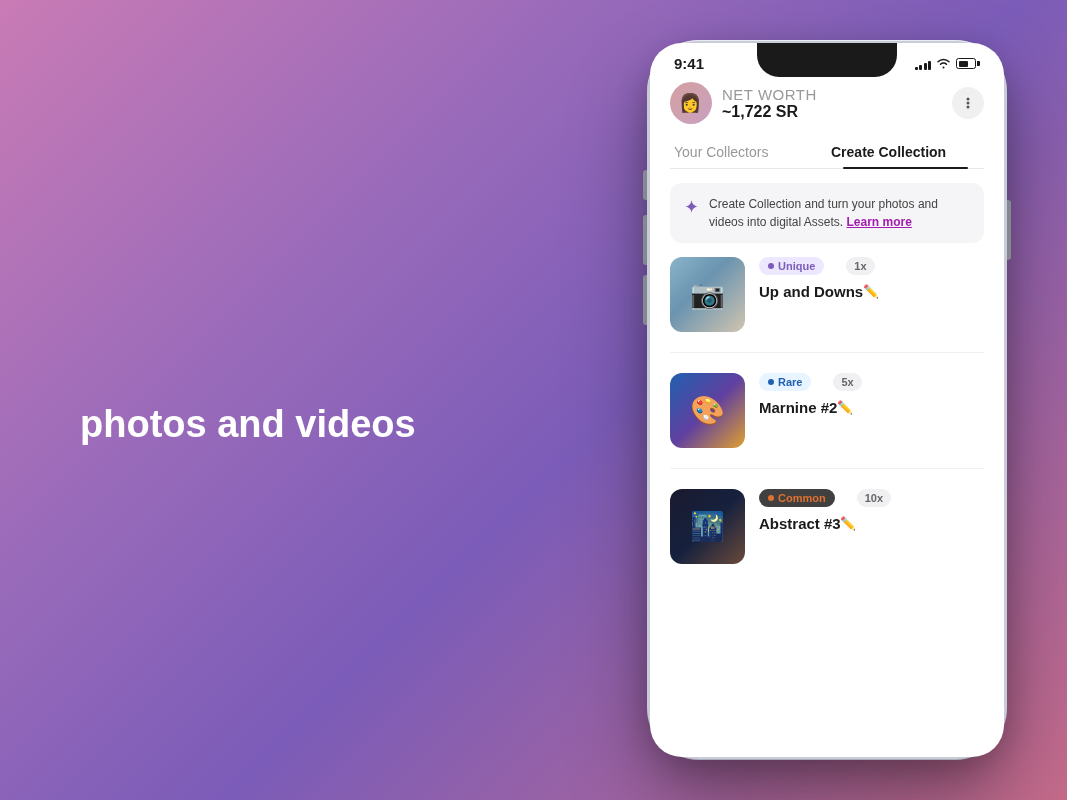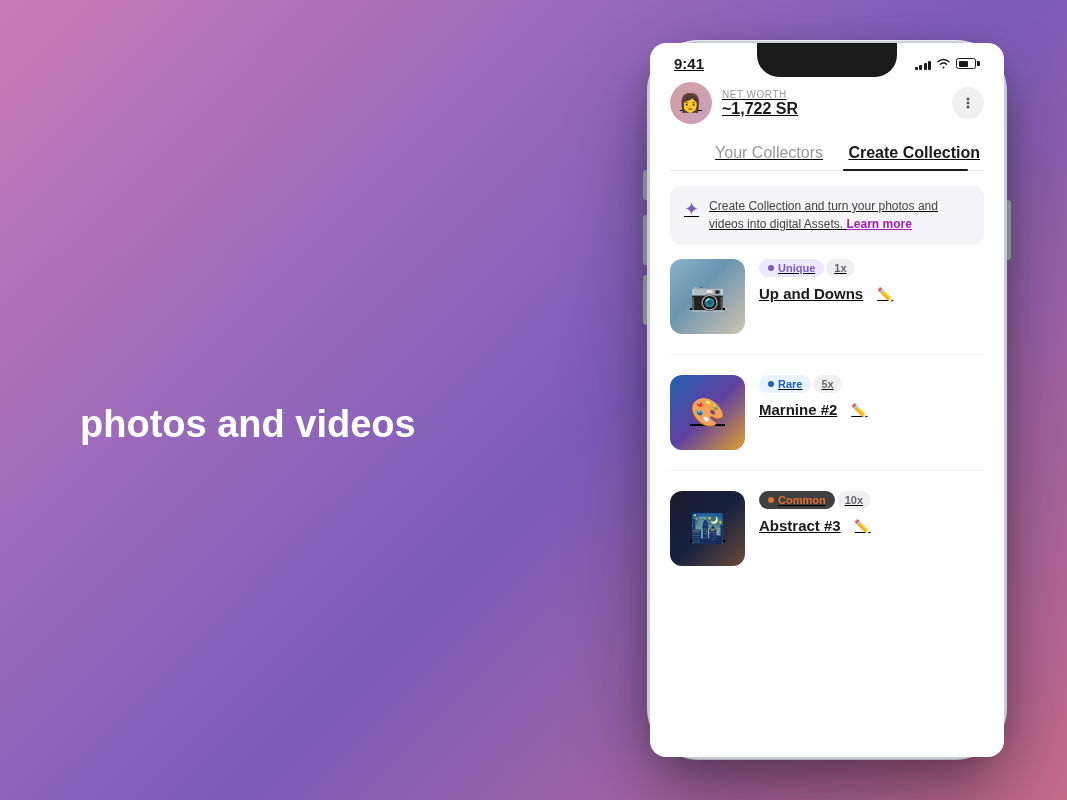--- a/index.html
+++ b/index.html
@@ -54,24 +54,23 @@
         0 40px 80px rgba(0,0,0,0.35),
         0 10px 30px rgba(0,0,0,0.2),
         inset 0 1px 0 rgba(255,255,255,0.6),
         inset 0 -1px 0 rgba(0,0,0,0.15);
     }
 
     .phone-inner {
       width: 100%;
       height: 100%;
       background: white;
-      border-radius: 16px;
+      border-radius: 32px;
       overflow: hidden;
       position: relative;
-      text-decoration: underline;
     }
 
     
     .status-bar {
       display: flex;
       justify-content: space-between;
       align-items: center;
       padding: 12px 24px 0;
       font-size: 13px;
       font-weight: 600;
@@ -141,21 +140,21 @@
       border-radius: 50%;
       background: linear-gradient(135deg, #d4a0a0, #c8a0c0);
       overflow: hidden;
       display: flex;
       align-items: center;
       justify-content: center;
       font-size: 18px;
     }
 
     .profile-info .net-worth-label {
-      font-size: 10px;
+      font-size: 15px;
       color: #999;
       font-weight: 500;
       letter-spacing: 0.5px;
       text-transform: uppercase;
     }
 
     .profile-info .net-worth-value {
       font-size: 16px;
       font-weight: 700;
       color: #1a1a1a;
@@ -174,23 +173,23 @@
 
     
     .tabs {
       display: flex;
       border-bottom: 1px solid #e8e8e8;
       margin-bottom: 14px;
     }
 
     .tab {
       flex: 1;
-      text-align: right;
+      text-align: left;
       padding: 8px 4px;
-      font-size: 16px;
+      font-size: 14px;
       color: #999;
       cursor: pointer;
       position: relative;
     }
 
     .tab.active {
       color: #1a1a1a;
       font-weight: 600;
     }
 
@@ -293,21 +292,21 @@
       justify-content: center;
       font-size: 28px;
     }
 
     .item-details {
       flex: 1;
     }
 
     .item-badges {
       display: flex;
-      gap: 2px;
+      gap: 22px;
       align-items: flex-start;
       margin-bottom: 8px;
     }
 
     .badge {
       display: flex;
       align-items: center;
       gap: 4px;
       padding: 3px 9px;
       border-radius: 20px;
@@ -347,22 +346,22 @@
       border-radius: 20px;
       font-size: 11px;
       font-weight: 600;
     }
 
     .item-name {
       font-size: 15px;
       font-weight: 600;
       color: #1a1a1a;
       display: flex;
-      align-items: flex-end;
-      gap: 14px;
+      align-items: center;
+      gap: 0;
     }
 
     .edit-icon {
       font-size: 13px;
       color: #aaa;
     }
 
     
     .phone-side-btn-right {
       position: absolute;

